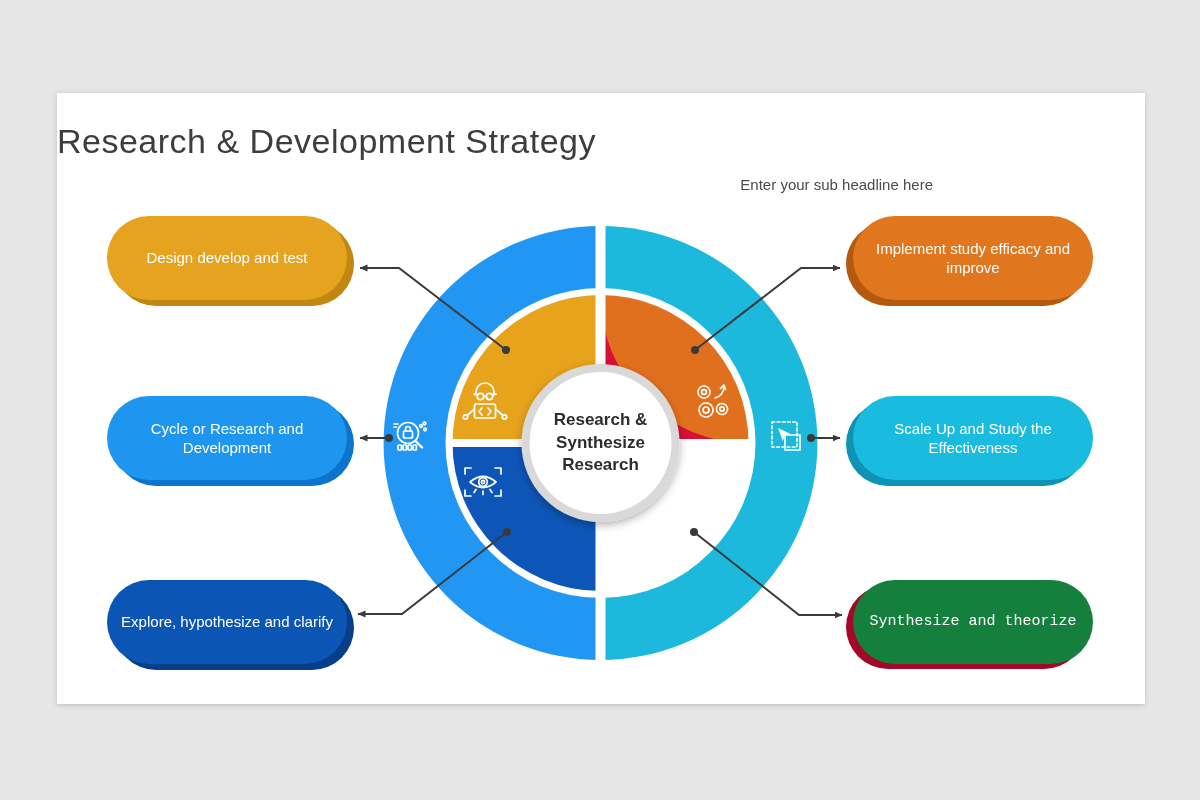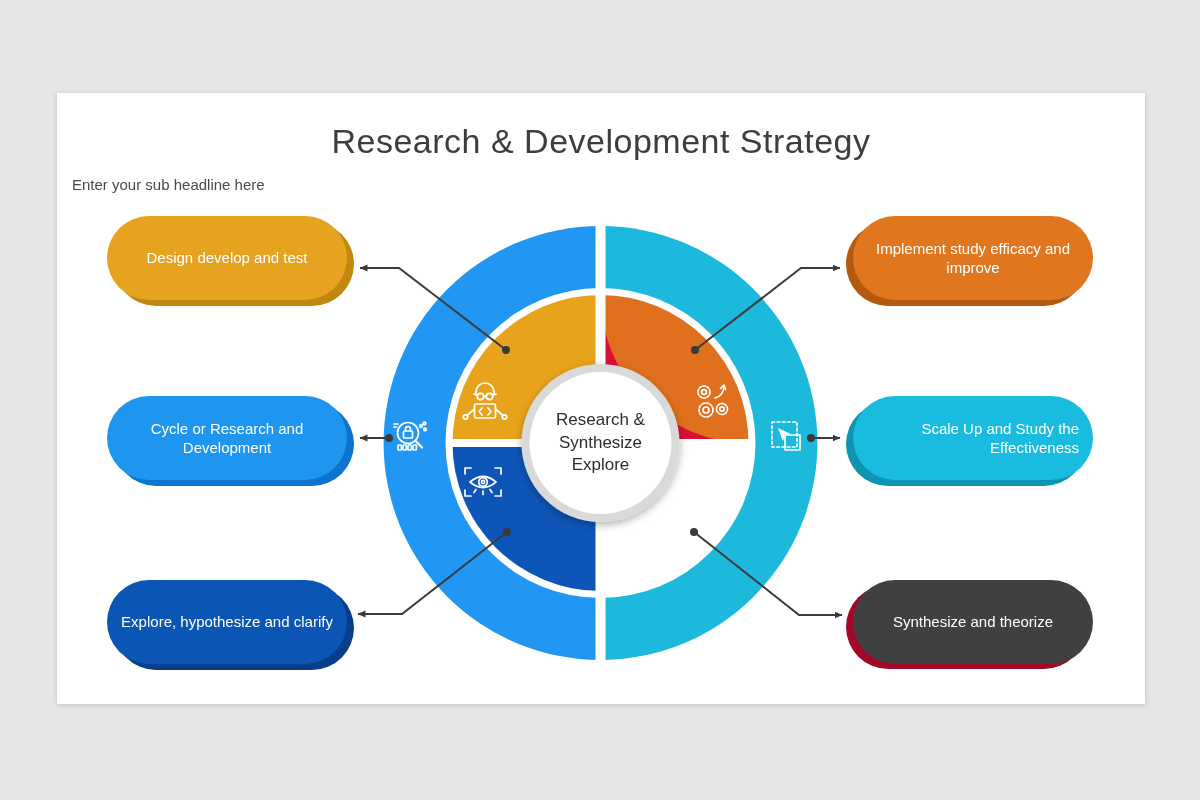--- a/index.html
+++ b/index.html
@@ -1,42 +1,42 @@
 <!DOCTYPE html>
 <html><head>
 <meta charset="utf-8">
 <style>
   html,body{margin:0;padding:0;}
   body{font-family:"Liberation Sans", sans-serif;}
   .stage{position:relative;width:1200px;height:800px;background:#E7E6E6;overflow:hidden;}
   .card{position:absolute;left:57px;top:93px;width:1088px;height:611px;background:#FFFFFF;
         box-shadow:0 1px 5px rgba(0,0,0,0.18);}
-  .title{position:absolute;left:57px;top:122px;width:1088px;text-align:center;
+  .title{position:absolute;left:57px;top:122px;width:1088px;text-align:left;
          font-size:34px;font-weight:500;color:#3D3D3D;letter-spacing:0.5px;}
-  .subtitle{position:absolute;left:57px;top:176px;width:876px;text-align:left;
-         font-size:15px;font-weight:400;color:#4A4A4A;padding-left:15px;}
+  .subtitle{position:absolute;left:57px;top:176px;width:876px;text-align:right;
+         font-size:15px;font-weight:400;color:#4A4A4A;}
   .overlay{position:absolute;left:0;top:0;}
   .connector{fill:none;stroke:#3A3A3A;stroke-width:2;}
   .cdot{fill:#3A3A3A;}
   .arrowhead{fill:#3A3A3A;}
   .wicon{stroke:#FFFFFF;fill:none;stroke-width:1.7;stroke-linecap:round;stroke-linejoin:round;}
   .pill{position:absolute;width:240px;height:84px;border-radius:42px;display:flex;
         align-items:center;justify-content:center;text-align:center;color:#FFFFFF;
         font-size:15px;line-height:1.3;padding:0 14px;box-sizing:border-box;}
   .pill.l0{box-shadow:7px 6px 0 #C28711;}
   .pill.l1{box-shadow:7px 6px 0 #0C74CC;}
   .pill.l2{box-shadow:7px 6px 0 #073E8A;}
   .pill.r0{box-shadow:-7px 6px 0 #B35A10;}
-  .pill.r1{box-shadow:-7px 6px 0 #0E93B2;text-align:right;}
+  .pill.r1{box-shadow:-7px 6px 0 #0E93B2;}
   .pill.r2{box-shadow:-7px 5px 0 #A30926;}
   .row1{top:216px;} .row2{top:396px;} .row3{top:580px;}
   .colL{left:107px;} .colR{left:853px;}
   .center-label{position:absolute;left:520px;top:400px;width:161px;height:86px;
         display:flex;flex-direction:column;align-items:center;justify-content:center;
-        font-size:17px;font-weight:400;color:#2D2D2D;line-height:1.35;text-align:center;}
+        font-size:17px;font-weight:700;color:#2D2D2D;line-height:1.35;text-align:center;}
 </style>
 </head>
 <body>
 
 <div class="stage">
   <div class="card"></div>
 
   <div class="title">Research &amp; Development Strategy</div>
   <div class="subtitle">Enter your sub headline here</div>
 
@@ -162,22 +162,22 @@
   </div>
   <div class="pill colL row3 l2" style="background: rgb(11, 85, 180); text-align: center;">
     <span>Explore, hypothesize and clarify</span>
   </div>
   <div class="pill colR row1 r0" style="background: rgb(224, 119, 30);">
     <span>Implement study efficacy and improve</span>
   </div>
   <div class="pill colR row2 r1" style="background: rgb(25, 188, 222);">
     <span>Scale Up and Study the Effectiveness</span>
   </div>
-  <div class="pill colR row3 r2" style="background: #404040;">
+  <div class="pill colR row3 r2" style="background: #15803d; font-family: Liberation Mono, monospace;">
     <span>Synthesize and theorize</span>
   </div>
 
   <div class="center-label">
     <div>Research &amp;</div>
     <div>Synthesize</div>
-    <div>Explore</div>
+    <div>Research</div>
   </div>
 </div>
 
 </body></html>

